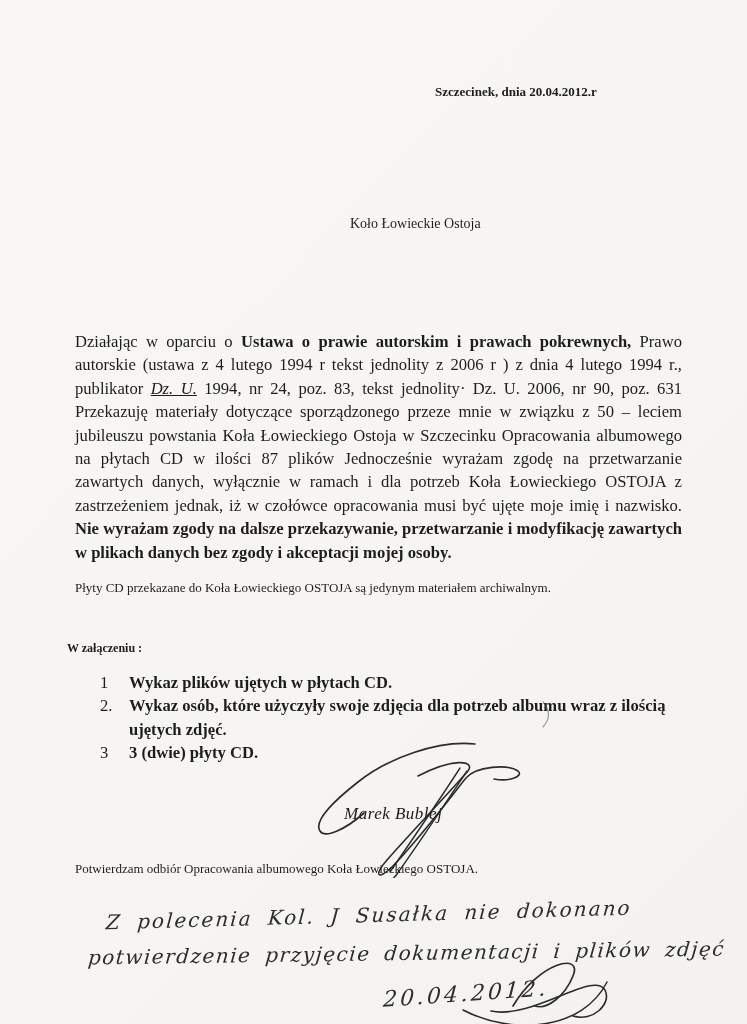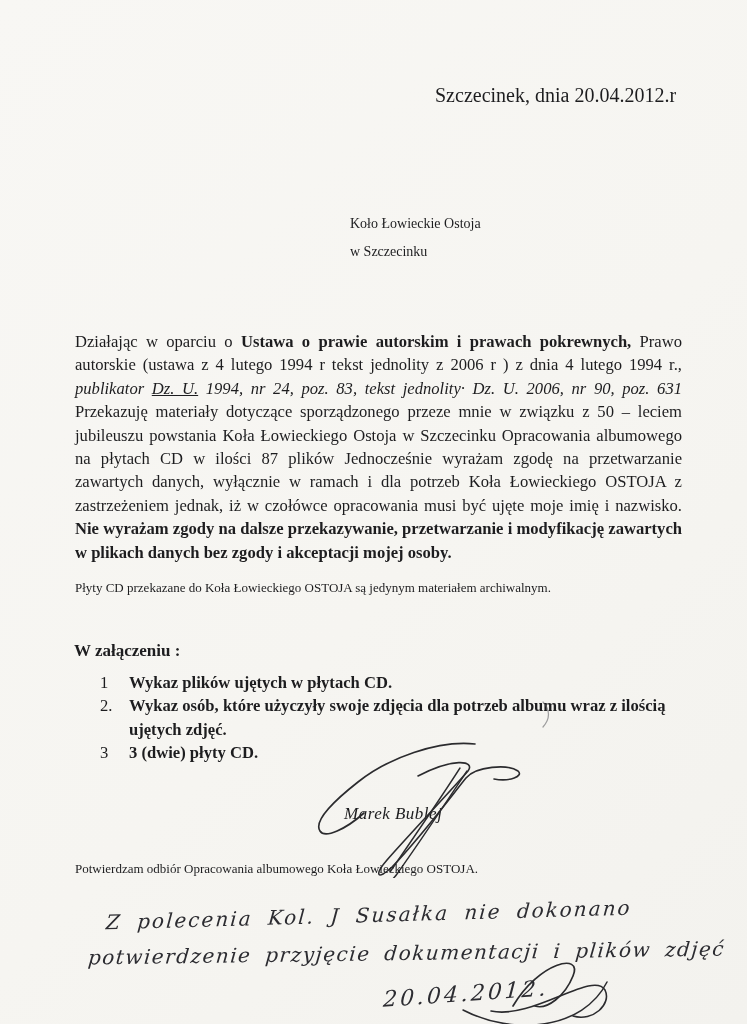--- a/index.html
+++ b/index.html
@@ -7,41 +7,41 @@
     position:relative;
     width:747px;height:1024px;
     margin:0 auto;
     background:linear-gradient(135deg,#f8f7f4 0%,#f6f5f1 55%,#f3f2ee 100%);
     font-family:"Liberation Serif","DejaVu Serif",serif;
     color:#1d1d1f;
     overflow:hidden;
   }
   .dateline{
     position:absolute;left:435px;top:84px;
-    font-size:20px;white-space:nowrap;
+    font-size:13px;white-space:nowrap;font-weight:bold;
   }
   .addressee{
     position:absolute;left:350px;top:210px;
     font-size:14px;line-height:28px;
   }
   .para1{
     position:absolute;left:75px;top:330px;width:607px;
     font-size:16.6px;line-height:23.4px;text-align:justify;
   }
   .para1 .b{font-weight:bold;}
   .para1 .u{}
-  .para1 .i{font-style:italic;}
+  .para1 .i{}
   .para1 .iu{font-style:italic;text-decoration:underline;margin-top:20px;}
   .para2{
     position:absolute;left:75px;top:580px;width:640px;
     font-size:13px;
   }
   .attach-head{
-    position:absolute;left:74px;top:641px;
-    font-size:17px;font-weight:bold;
+    position:absolute;left:67px;top:641px;
+    font-size:12px;font-weight:bold;
   }
   .attach-list{
     position:absolute;left:100px;top:671px;width:575px;
     font-size:16.6px;line-height:23.4px;
   }
   .attach-row{display:flex;align-items:flex-start;}
   .attach-num{flex:0 0 29px;}
   .attach-text{flex:1 1 auto;max-width:545px;font-weight:bold;}
   .typed-name{
     position:absolute;left:344px;top:804px;
@@ -68,21 +68,20 @@
 </style>
 </head>
 <body>
 
 <div class="page">
 
   <div class="dateline">Szczecinek, dnia 20.04.2012.r</div>
 
   <div class="addressee">
     <div>Koło Łowieckie Ostoja</div>
-    <div>w Szczecinku</div>
   </div>
 
   <div class="para1"><span>Działając w oparciu o </span><span class="b">Ustawa o prawie autorskim i prawach pokrewnych,</span><span> Prawo autorskie (ustawa z 4 lutego 1994 r  tekst jednolity z 2006 r ) z dnia </span><span class="u">4 lutego</span><span> </span><span class="u">1994</span><span> r., </span><span class="i">publikator  </span><span class="iu">Dz. U.</span><span class="i"> 1994, nr 24, poz. 83, tekst jednolity· Dz. U. 2006, nr 90, poz. 631</span><span>  Przekazuję materiały dotyczące sporządzonego przeze mnie w związku z 50 – leciem jubileuszu powstania Koła Łowieckiego Ostoja w Szczecinku Opracowania albumowego na płytach CD w ilości 87 plików  Jednocześnie wyrażam zgodę na przetwarzanie zawartych danych, wyłącznie w ramach i dla potrzeb Koła Łowieckiego OSTOJA z zastrzeżeniem jednak, iż w czołówce opracowania musi być ujęte moje imię i nazwisko. </span><span class="b">Nie wyrażam zgody na dalsze przekazywanie, przetwarzanie i modyfikację zawartych w plikach danych bez zgody i akceptacji mojej osoby.</span></div>
 
   <div class="para2">Płyty CD przekazane do Koła Łowieckiego OSTOJA są jedynym materiałem archiwalnym.</div>
 
   <div class="attach-head">W załączeniu :</div>
 
   <div class="attach-list">
     <div class="attach-row">

